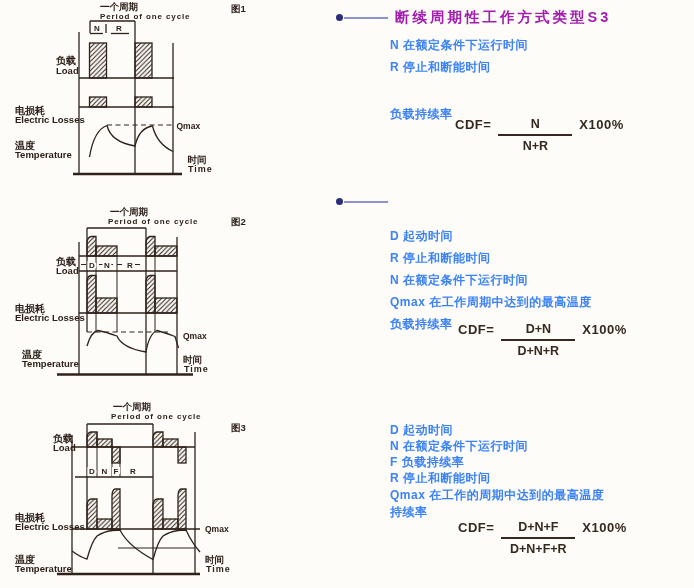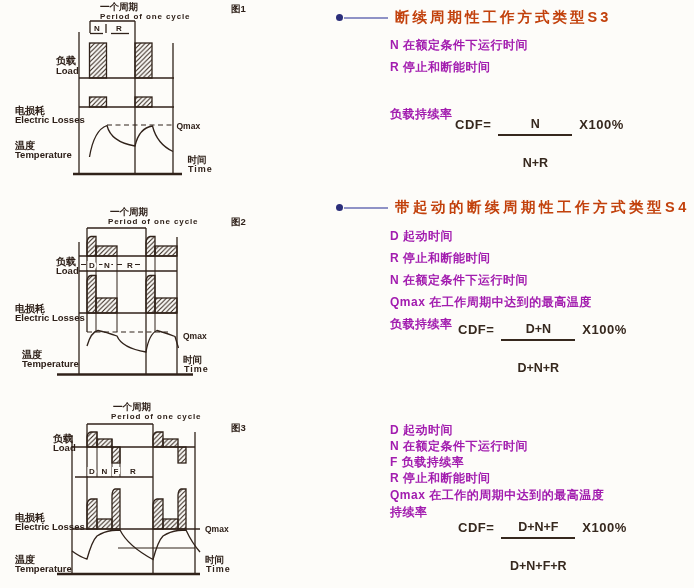--- a/index.html
+++ b/index.html
@@ -8,29 +8,29 @@
     background:#fdfcf9;
     font-family:"Liberation Sans","DejaVu Sans",sans-serif;
     color:#32241b;
   }
   svg text{font-family:"Liberation Sans","DejaVu Sans",sans-serif;fill:#2e2019;}
   .diag{position:absolute;left:0;}
   .sec{position:absolute;left:330px;width:364px;height:186px;}
   .titlerow{position:absolute;display:flex;align-items:center;}
   .dot{width:7px;height:7px;border-radius:50%;background:#2b2e7a;flex:0 0 auto;}
   .tline{width:44px;height:2px;background:#8f92c6;margin-left:1px;flex:0 0 auto;}
-  .title{margin-left:7px;font-size:14.5px;font-weight:bold;color:#c2410c;white-space:nowrap;}
+  .title{margin-left:7px;font-size:14.5px;font-weight:bold;color:#a21caf;white-space:nowrap;}
   .ls3{letter-spacing:3px;} .ls35{letter-spacing:3.5px;} .ls2{letter-spacing:2px;}
-  .bodyline{position:absolute;left:60px;font-size:12px;font-weight:bold;letter-spacing:0.5px;white-space:nowrap;color:#a21caf;}
+  .bodyline{position:absolute;left:60px;font-size:12px;font-weight:bold;letter-spacing:0.5px;white-space:nowrap;color:#3b82f6;}
   .formula{position:absolute;display:flex;align-items:flex-start;gap:7px;font-weight:bold;color:#36281e;}
   .cdf{font-size:13px;letter-spacing:0.5px;}
   .frac{display:inline-flex;flex-direction:column;align-items:center;min-width:74px;}
   .num{font-size:12.5px;padding-bottom:3px;}
   .bar{width:100%;height:0;border-top:2px solid #36281e;}
-  .den{font-size:12.5px;padding-top:20px;}
+  .den{font-size:12.5px;padding-top:3px;}
   .x100{font-size:13px;letter-spacing:0.5px;}
 </style>
 </head>
 <body>
 
 <svg class="diag" style="top:0" width="250" height="186" viewBox="0 0 250 186">
   <defs>
     <pattern id="h1" patternUnits="userSpaceOnUse" width="4.6" height="4.6">
       <path d="M0,4.6 L4.6,0 M-1.15,1.15 L1.15,-1.15 M3.45,5.75 L5.75,3.45" stroke="#34261d" stroke-width="1.1" fill="none"></path>
     </pattern>
@@ -209,21 +209,20 @@
       <span class="den">N+R</span>
     </span>
     <span class="x100">X100%</span>
   </div>
 </div>
 
 <div class="sec" style="top:186px;height:199px">
   <div class="titlerow" style="left:6px;top:12px">
     <span class="dot"></span>
     <span class="tline"></span>
-    <span class="title ls35">带起动的断续周期性工作方式类型S4</span>
   </div>
   <div class="bodyline" style="top:42px">D 起动时间</div>
   <div class="bodyline" style="top:64px">R 停止和断能时间</div>
   <div class="bodyline" style="top:86px">N 在额定条件下运行时间</div>
   <div class="bodyline" style="top:108px">Qmax 在工作周期中达到的最高温度</div>
   <div class="bodyline" style="top:130px">负载持续率</div>
   <div class="formula" style="left:128px;top:136px">
     <span class="cdf">CDF=</span>
     <span class="frac">
       <span class="num">D+N</span>

